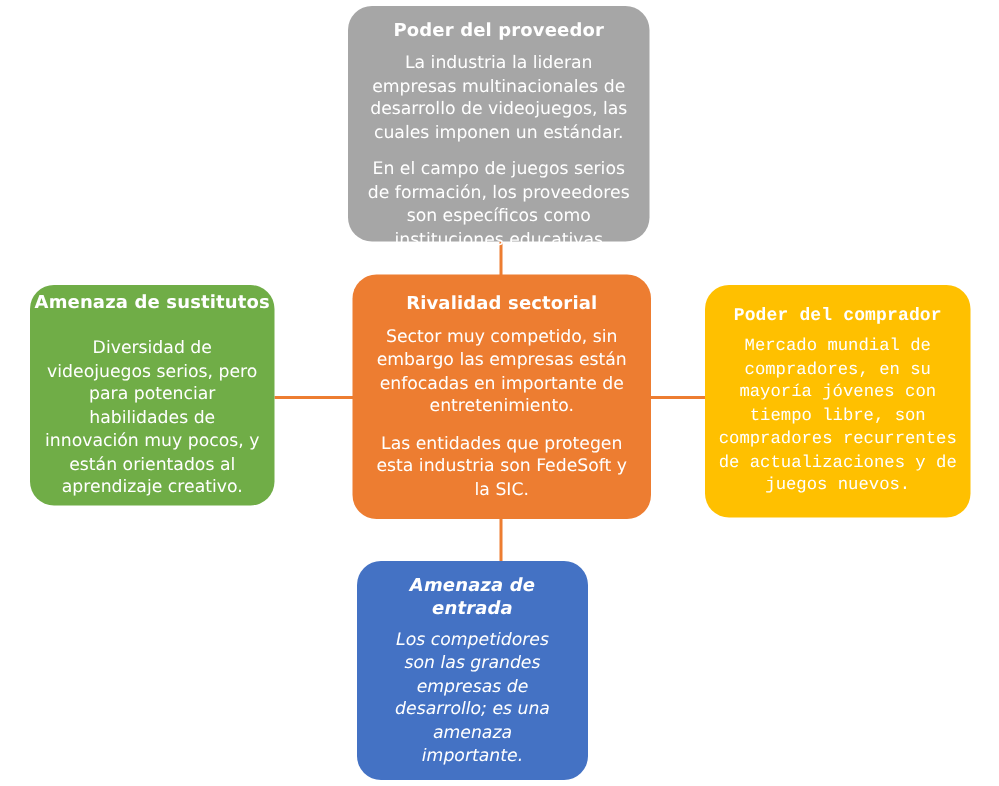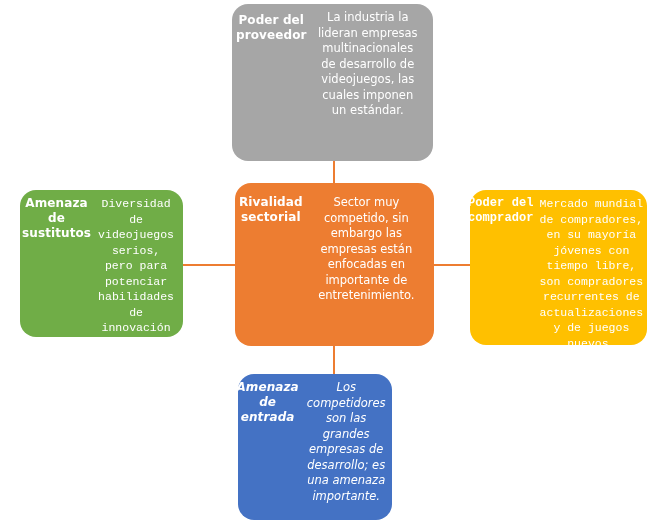--- a/index.html
+++ b/index.html
@@ -33,20 +33,22 @@
   .connector.v { width: 2px; }
 
   
   .force-box {
     position: absolute;
     border-radius: 16px;
     box-sizing: border-box;
     color: #ffffff;
     text-align: center;
     display: flex;
+    flex-direction: column;
+    align-items: center;
     justify-content: center;
   }
   .force-title {
     font-weight: bold;
     font-size: 12px;
     line-height: 15px;
     margin: 0 0 4px 0;
     letter-spacing: 0.1px;
   }
   .force-para {
@@ -75,21 +77,21 @@
   }
   #box-rivalry .force-title { margin-bottom: 7px; }
 
   #box-substitutes {
     left: 20px; top: 190px;
     width: 163px; height: 147px;
     background: #70AD47;
     padding: 6px 2px;
   }
   #box-substitutes .force-title { margin-bottom: 15px; }
-  #box-substitutes .force-para { padding: 0 5px; font-family: Liberation Mono, monospace; }
+  #box-substitutes .force-para { padding: 0 5px; }
 
   #box-buyer {
     left: 470px; top: 190px;
     width: 177px; height: 155px;
     background: #FFC000;
     padding: 6px 2px;
     font-family: Liberation Mono, monospace;
   }
   #box-buyer .force-title { margin-bottom: 5px; }
   #box-buyer .force-para { padding: 0 6px; }
@@ -109,25 +111,27 @@
 <div class="canvas">
 
   <div class="connector v" style="left: 333px; top: 161px; height: 24px; background: rgb(237, 125, 49);"></div>
   <div class="connector v" style="left: 333px; top: 344px; height: 32px; background: rgb(237, 125, 49);"></div>
   <div class="connector h" style="left: 183px; top: 264px; width: 54px; background: rgb(237, 125, 49);"></div>
   <div class="connector h" style="left: 432px; top: 264px; width: 40px; background: rgb(237, 125, 49);"></div>
 
   <div class="force-box" id="box-supplier" style="background: rgb(166, 166, 166);">
     <div class="force-title">Poder del proveedor</div>
     <div class="force-para">La industria la lideran empresas multinacionales de desarrollo de videojuegos, las cuales imponen un estándar.</div>
+    <div class="force-para">En el campo de juegos serios de formación, los proveedores son específicos como instituciones educativas</div>
   </div>
 
   <div class="force-box" id="box-rivalry" style="background: rgb(237, 125, 49);">
     <div class="force-title">Rivalidad sectorial</div>
     <div class="force-para">Sector muy competido,  sin embargo las empresas están enfocadas en importante de entretenimiento.</div>
+    <div class="force-para">Las entidades que protegen esta industria son FedeSoft y la SIC.</div>
   </div>
 
   <div class="force-box" id="box-substitutes" style="background: rgb(112, 173, 71);">
     <div class="force-title">Amenaza de sustitutos</div>
     <div class="force-para">Diversidad de videojuegos serios, pero para potenciar habilidades de innovación muy pocos, y están orientados al aprendizaje creativo.</div>
   </div>
 
   <div class="force-box" id="box-buyer" style="background: rgb(255, 192, 0);">
     <div class="force-title">Poder del comprador</div>
     <div class="force-para">Mercado mundial de compradores,  en su mayoría jóvenes con tiempo libre,  son compradores recurrentes de actualizaciones y de juegos nuevos.</div>

